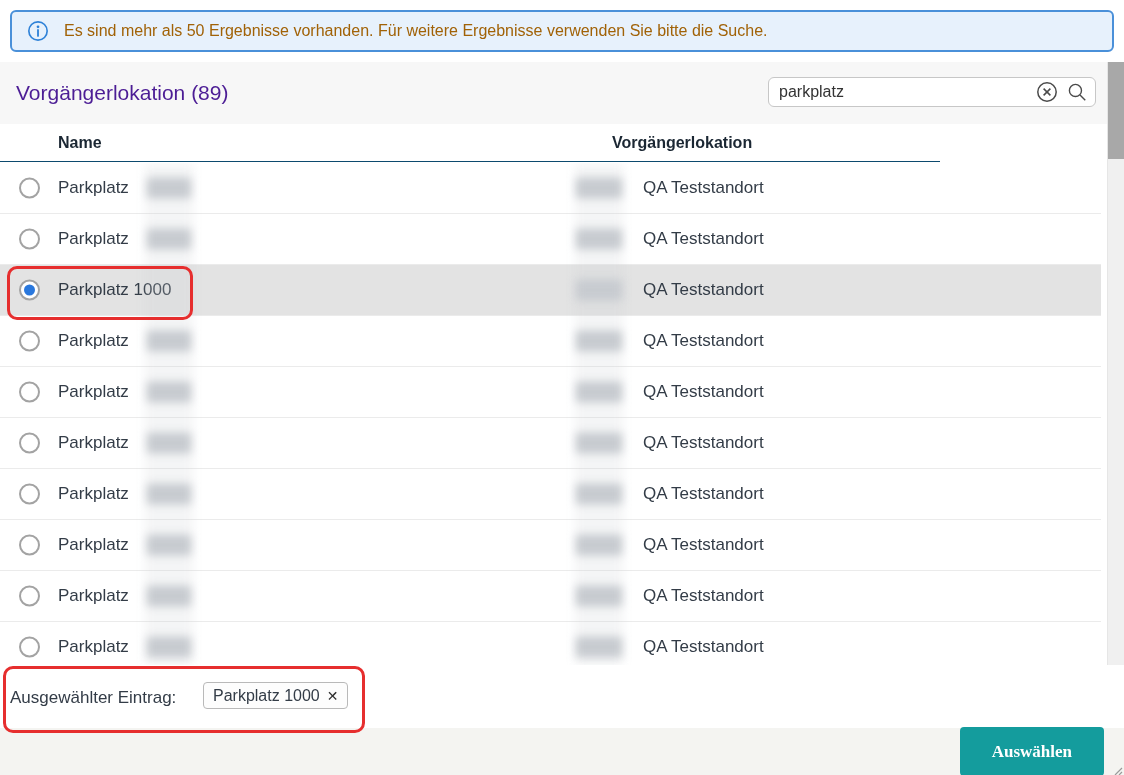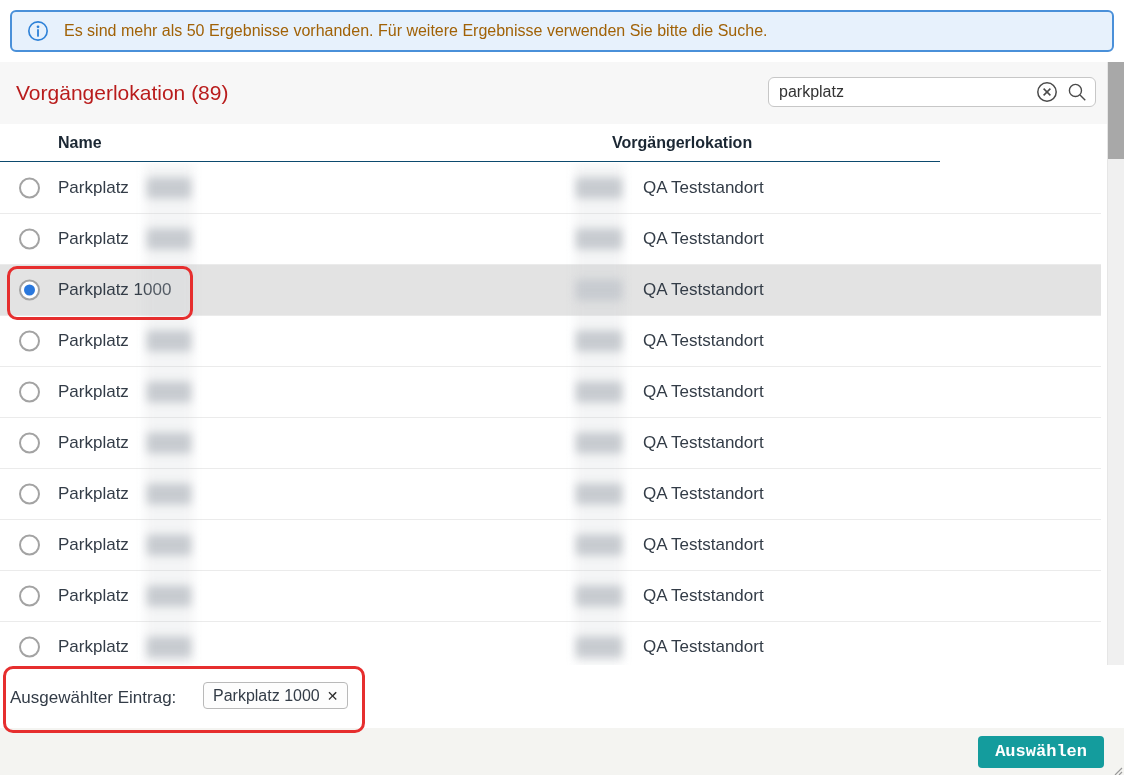--- a/index.html
+++ b/index.html
@@ -11,21 +11,21 @@
   
   .banner{
     position:absolute;left:10px;top:10px;width:1104px;height:42px;box-sizing:border-box;
     background:#e7f1fc;border:2px solid #4a90d9;border-radius:6px;
     display:flex;align-items:center;gap:15px;padding:0 15px;
     color:#a16207;font-size:16px;
   }
   .info-icon{display:flex;align-items:center;}
   
   .headerbar{position:absolute;left:0;top:62px;width:1107px;height:62px;background:#f7f7f7;}
-  .title{position:absolute;left:16px;top:50%;transform:translateY(-50%);font-size:21px;color:#b91c1c;}
+  .title{position:absolute;left:16px;top:50%;transform:translateY(-50%);font-size:21px;color:#4c1d95;}
   .searchbox{
     position:absolute;left:768px;top:77px;width:328px;height:30px;box-sizing:border-box;
     background:#ffffff;border:1px solid #c7c7c7;border-radius:6px;
     display:flex;align-items:center;
   }
   .searchbox input{
     flex:1;min-width:0;border:none;outline:none;background:transparent;
     padding:0 10px;font-size:16px;color:#333333;font-family:"Liberation Sans", sans-serif;
   }
   .sb-icon{display:flex;align-items:center;margin-right:7px;cursor:pointer;}
@@ -65,21 +65,21 @@
     border:1px solid #b9b9b9;border-radius:4px;background:#fdfdfd;
     display:flex;align-items:center;gap:7px;padding:0 9px;
     font-size:16px;color:#333c47;white-space:nowrap;
   }
   .chip-x{font-size:14px;color:#2f2f2f;cursor:pointer;line-height:1;}
   
   .footer{
     position:absolute;left:0;top:728px;width:1124px;height:47px;box-sizing:border-box;
     background:#f4f4f1;display:flex;align-items:center;justify-content:flex-end;gap:10px;padding-right:20px;
   }
-  .btn{height:32px;border-radius:4px;font-size:17px;padding:0 17px;font-family:Liberation Mono, monospace;cursor:pointer;}
+  .btn{height:49px;border-radius:4px;font-size:17px;padding:0 32px;font-family:Liberation Serif, serif;cursor:pointer;}
   .btn-primary{background:#149c9d;color:#ffffff;font-weight:bold;border:none;}
   .btn-secondary{background:#fbfbfa;color:#8f8f8f;border:1px solid #9a9a9a;border-radius:6px;}
   
   .scrollbar{position:absolute;right:0;top:62px;width:17px;height:603px;background:#f0f0f0;border-left:1px solid #e6e6e6;box-sizing:border-box;}
   .scroll-thumb{position:absolute;left:0;top:0;width:100%;height:97px;background:#a8a8a8;}
   .resize-handle{position:absolute;right:1px;bottom:1px;width:12px;height:12px;cursor:nwse-resize;}
 </style>
 </head>
 <body>
 

